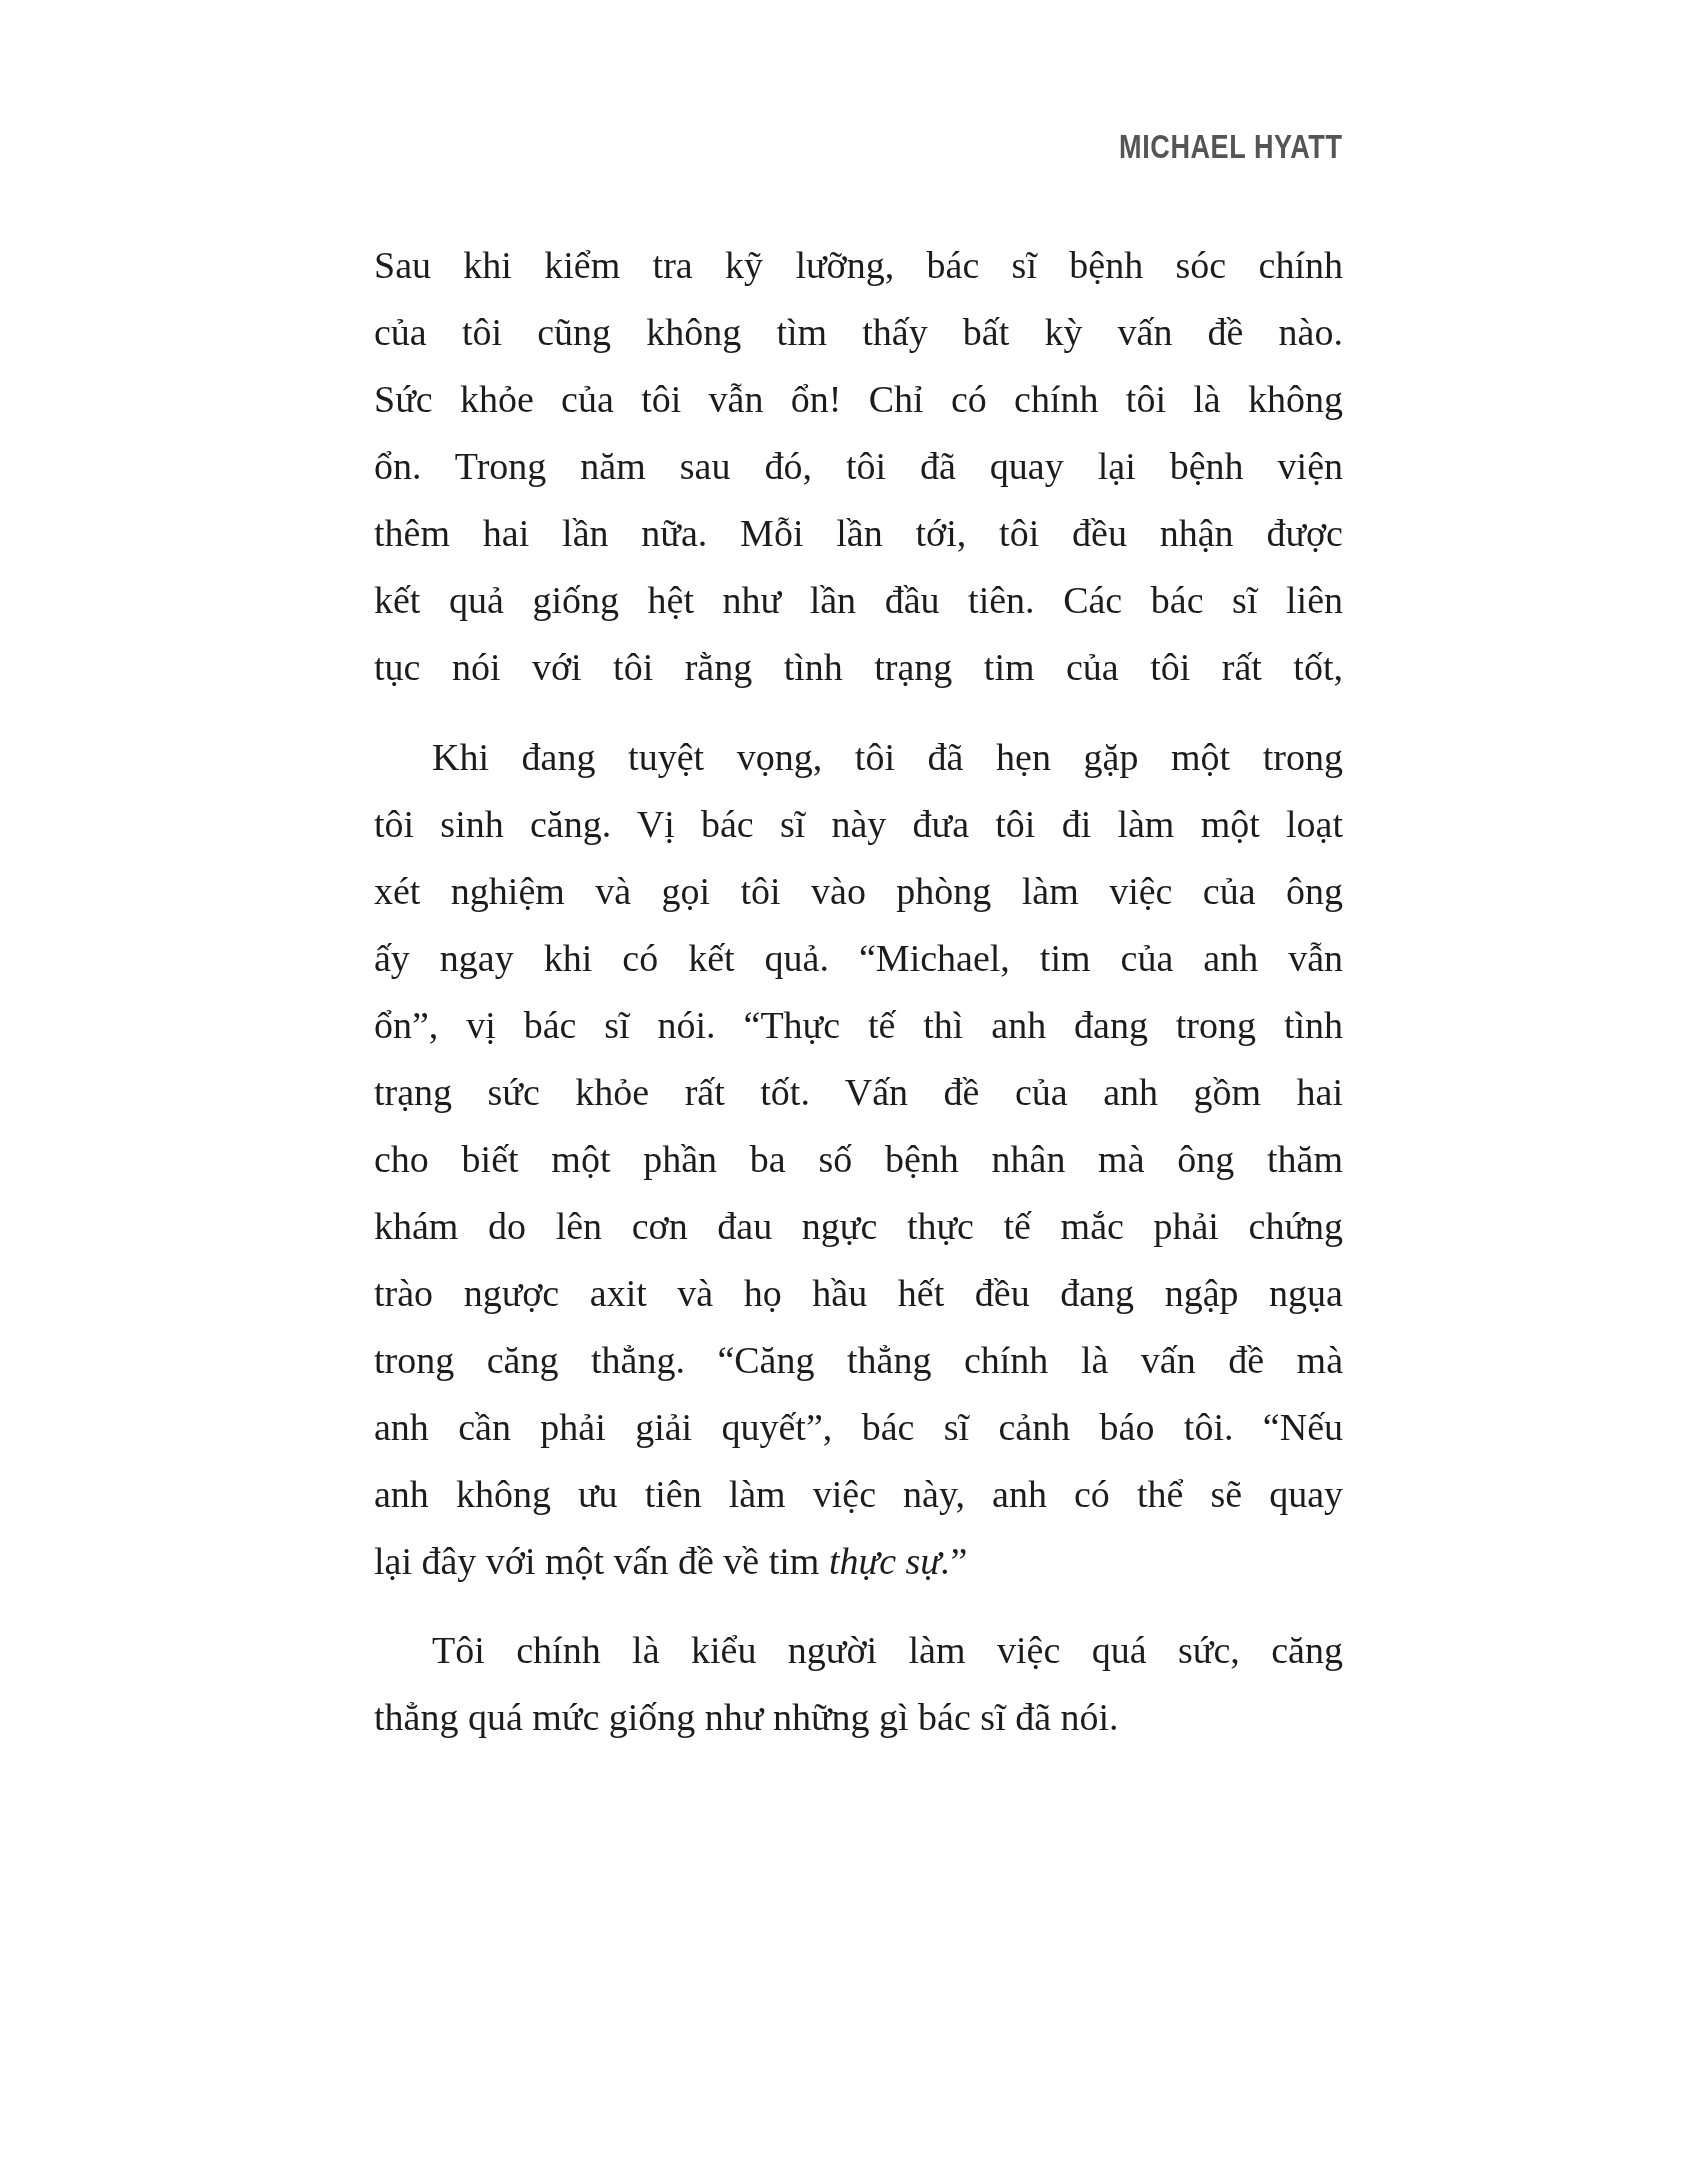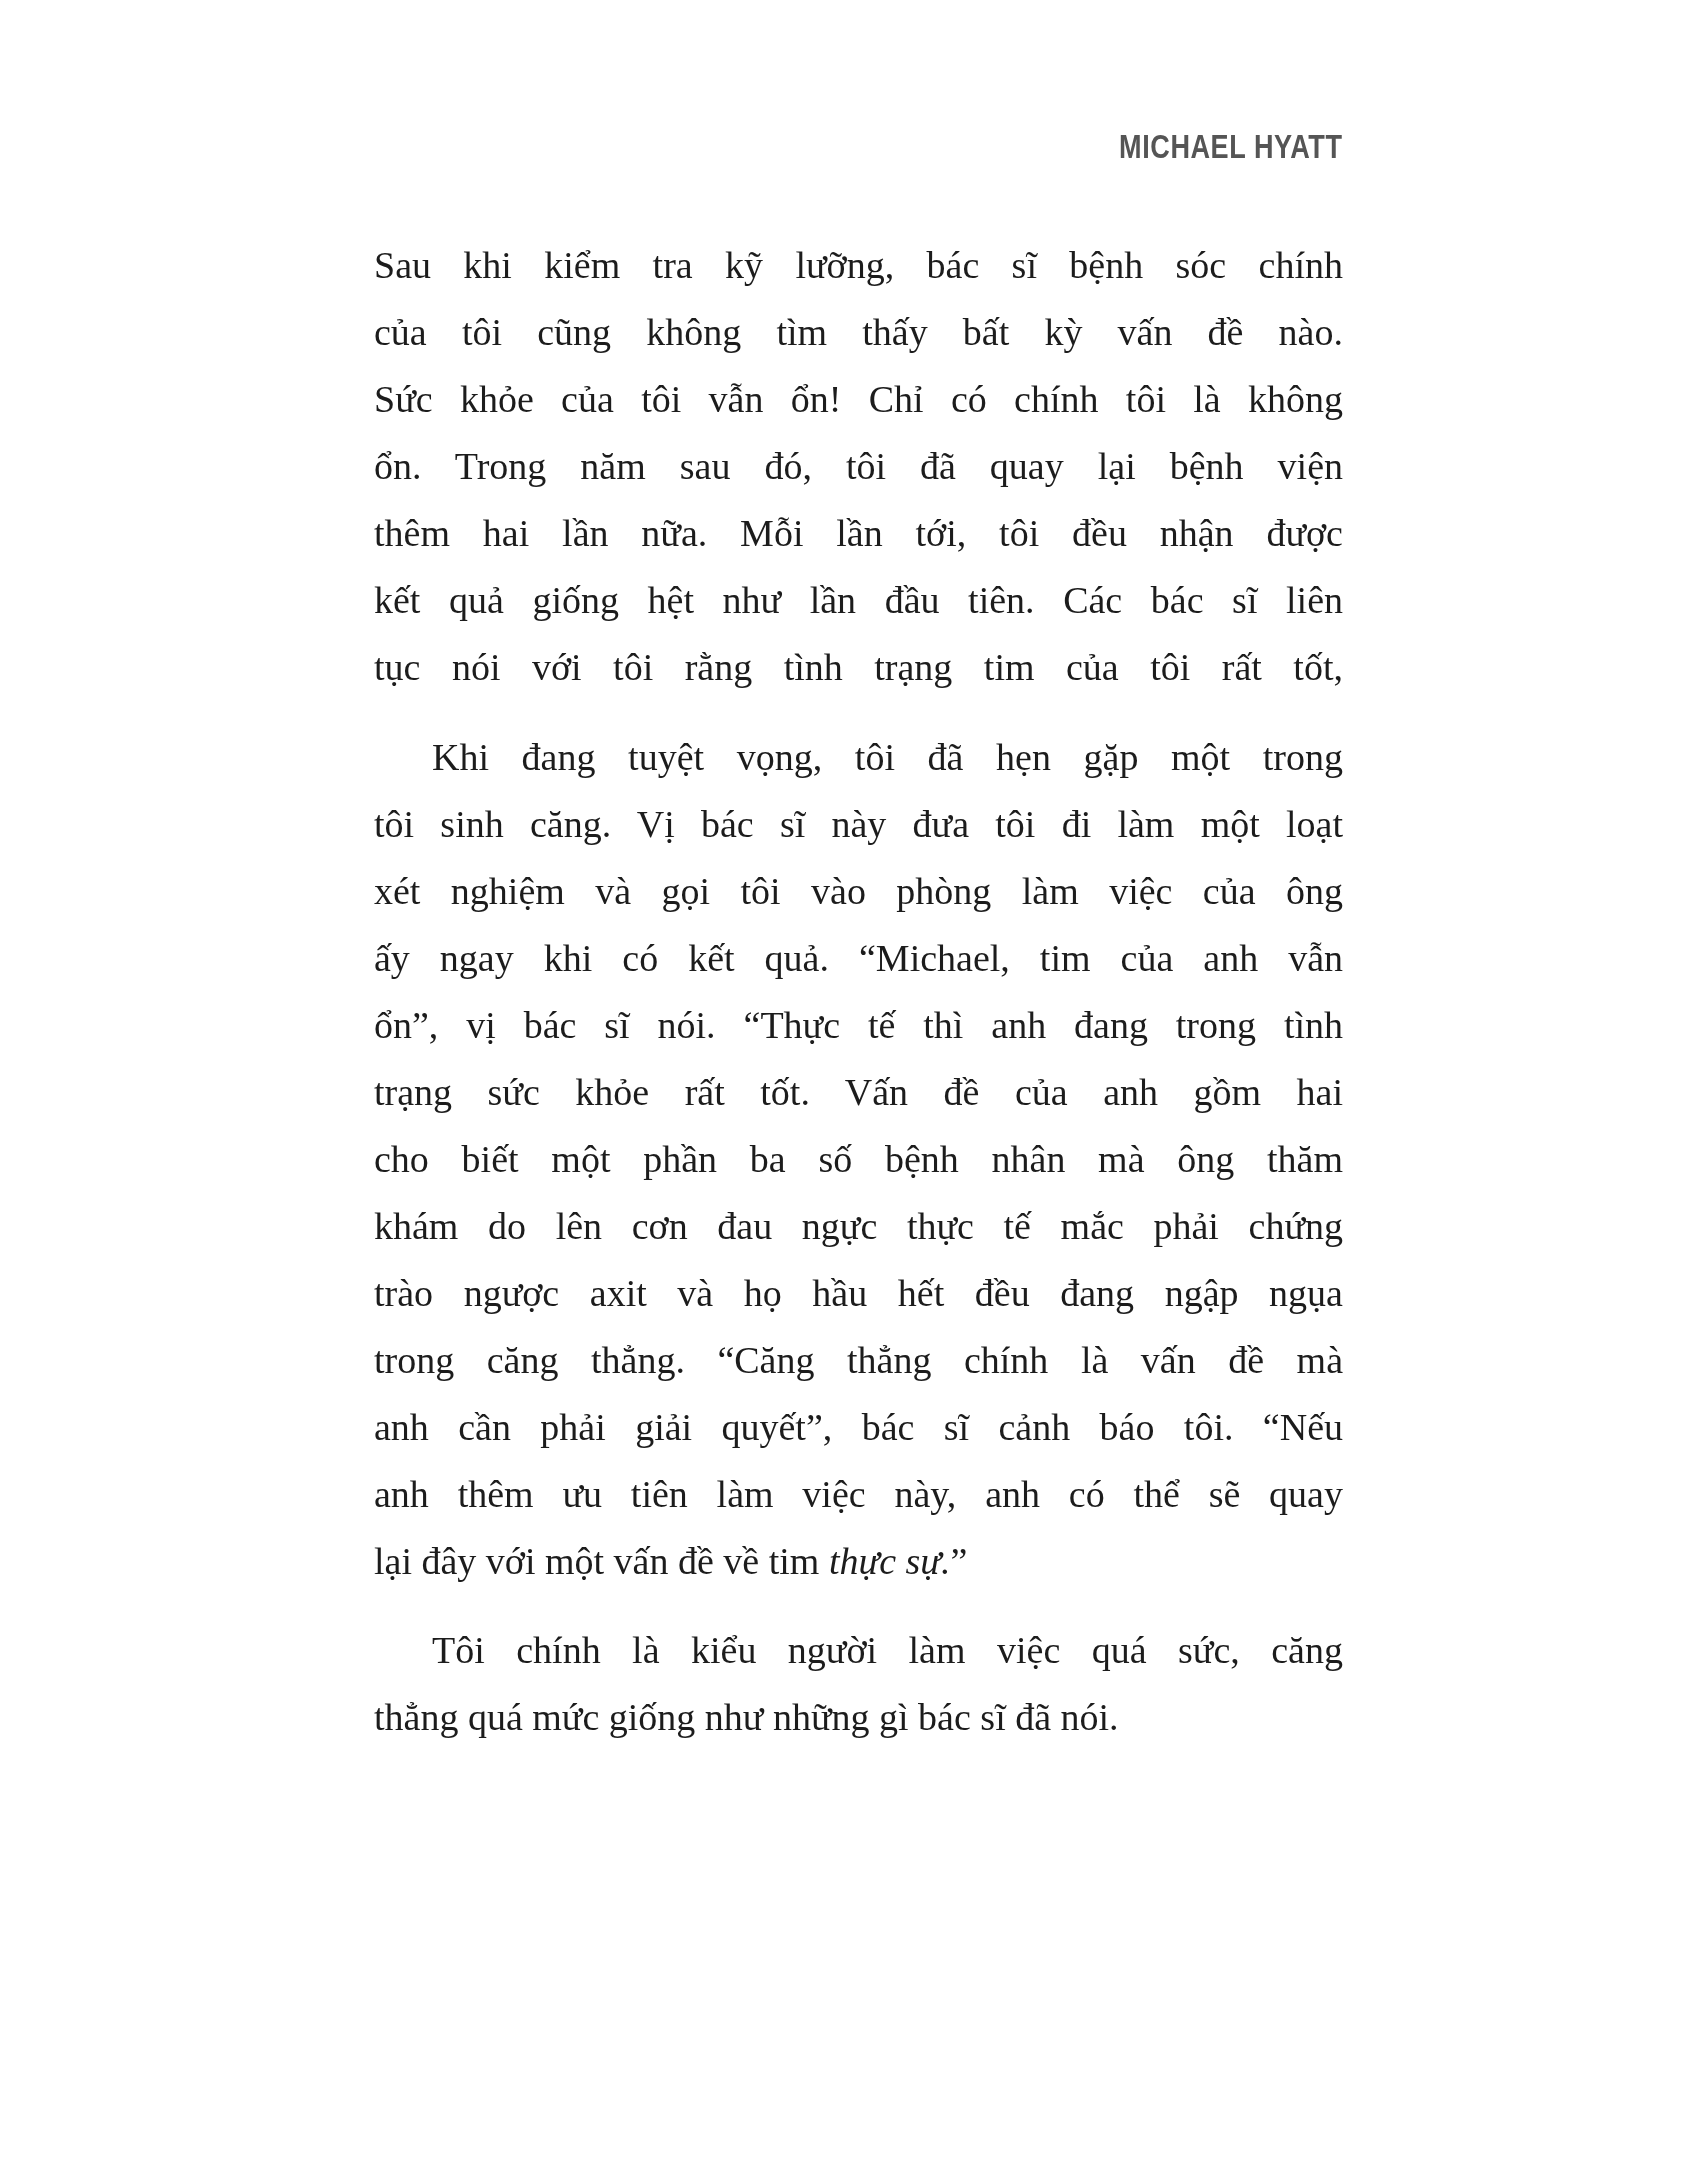--- a/index.html
+++ b/index.html
@@ -83,21 +83,21 @@
         <div class="line"><span>tôi sinh căng. Vị bác sĩ này đưa tôi đi làm một loạt</span></div>
         <div class="line"><span>xét nghiệm và gọi tôi vào phòng làm việc của ông</span></div>
         <div class="line"><span>ấy ngay khi có kết quả. “Michael, tim của anh vẫn</span></div>
         <div class="line"><span>ổn”, vị bác sĩ nói. “Thực tế thì anh đang trong tình</span></div>
         <div class="line"><span>trạng sức khỏe rất tốt. Vấn đề của anh gồm hai</span></div>
         <div class="line"><span>cho biết một phần ba số bệnh nhân mà ông thăm</span></div>
         <div class="line"><span>khám do lên cơn đau ngực thực tế mắc phải chứng</span></div>
         <div class="line"><span>trào ngược axit và họ hầu hết đều đang ngập ngụa</span></div>
         <div class="line"><span>trong căng thẳng. “Căng thẳng chính là vấn đề mà</span></div>
         <div class="line"><span>anh cần phải giải quyết”, bác sĩ cảnh báo tôi. “Nếu</span></div>
-        <div class="line"><span>anh thêm ưu tiên làm việc này, anh có thể sẽ quay</span></div>
+        <div class="line"><span>anh không ưu tiên làm việc này, anh có thể sẽ quay</span></div>
         <div class="line last"><span>lại đây với một vấn đề về tim </span><em>thực sự.</em><span>”</span></div>
       </div>
       <div class="para">
         <div class="line first-indent"><span>Tôi chính là kiểu người làm việc quá sức, căng</span></div>
         <div class="line last"><span>thẳng quá mức giống như những gì bác sĩ đã nói.</span></div>
       </div>
     </div>
 
   <div class="page-number">15</div>
 </div>

